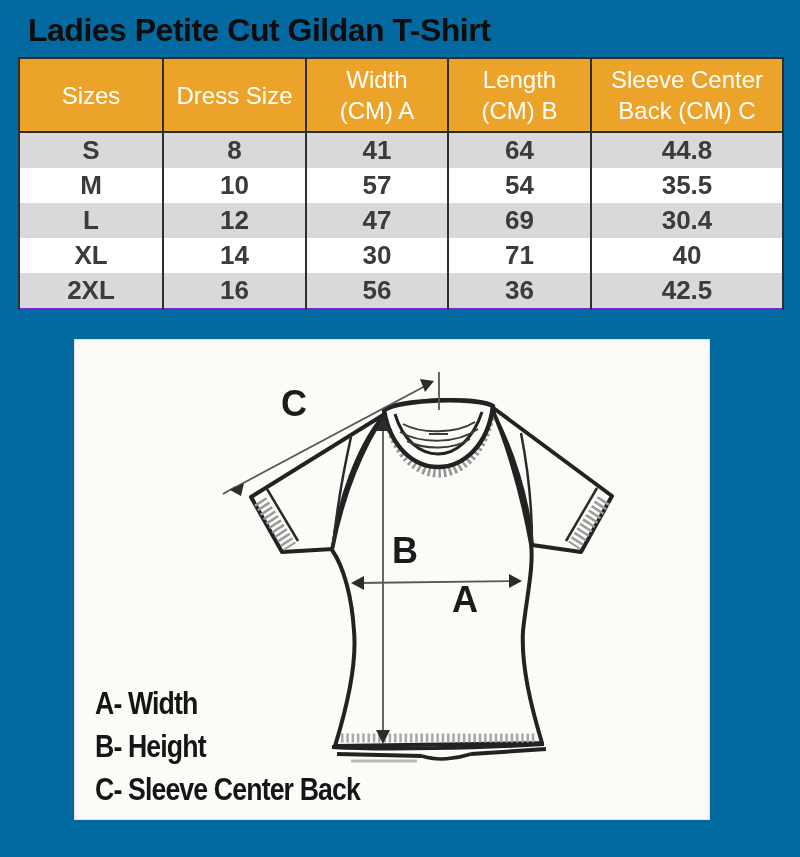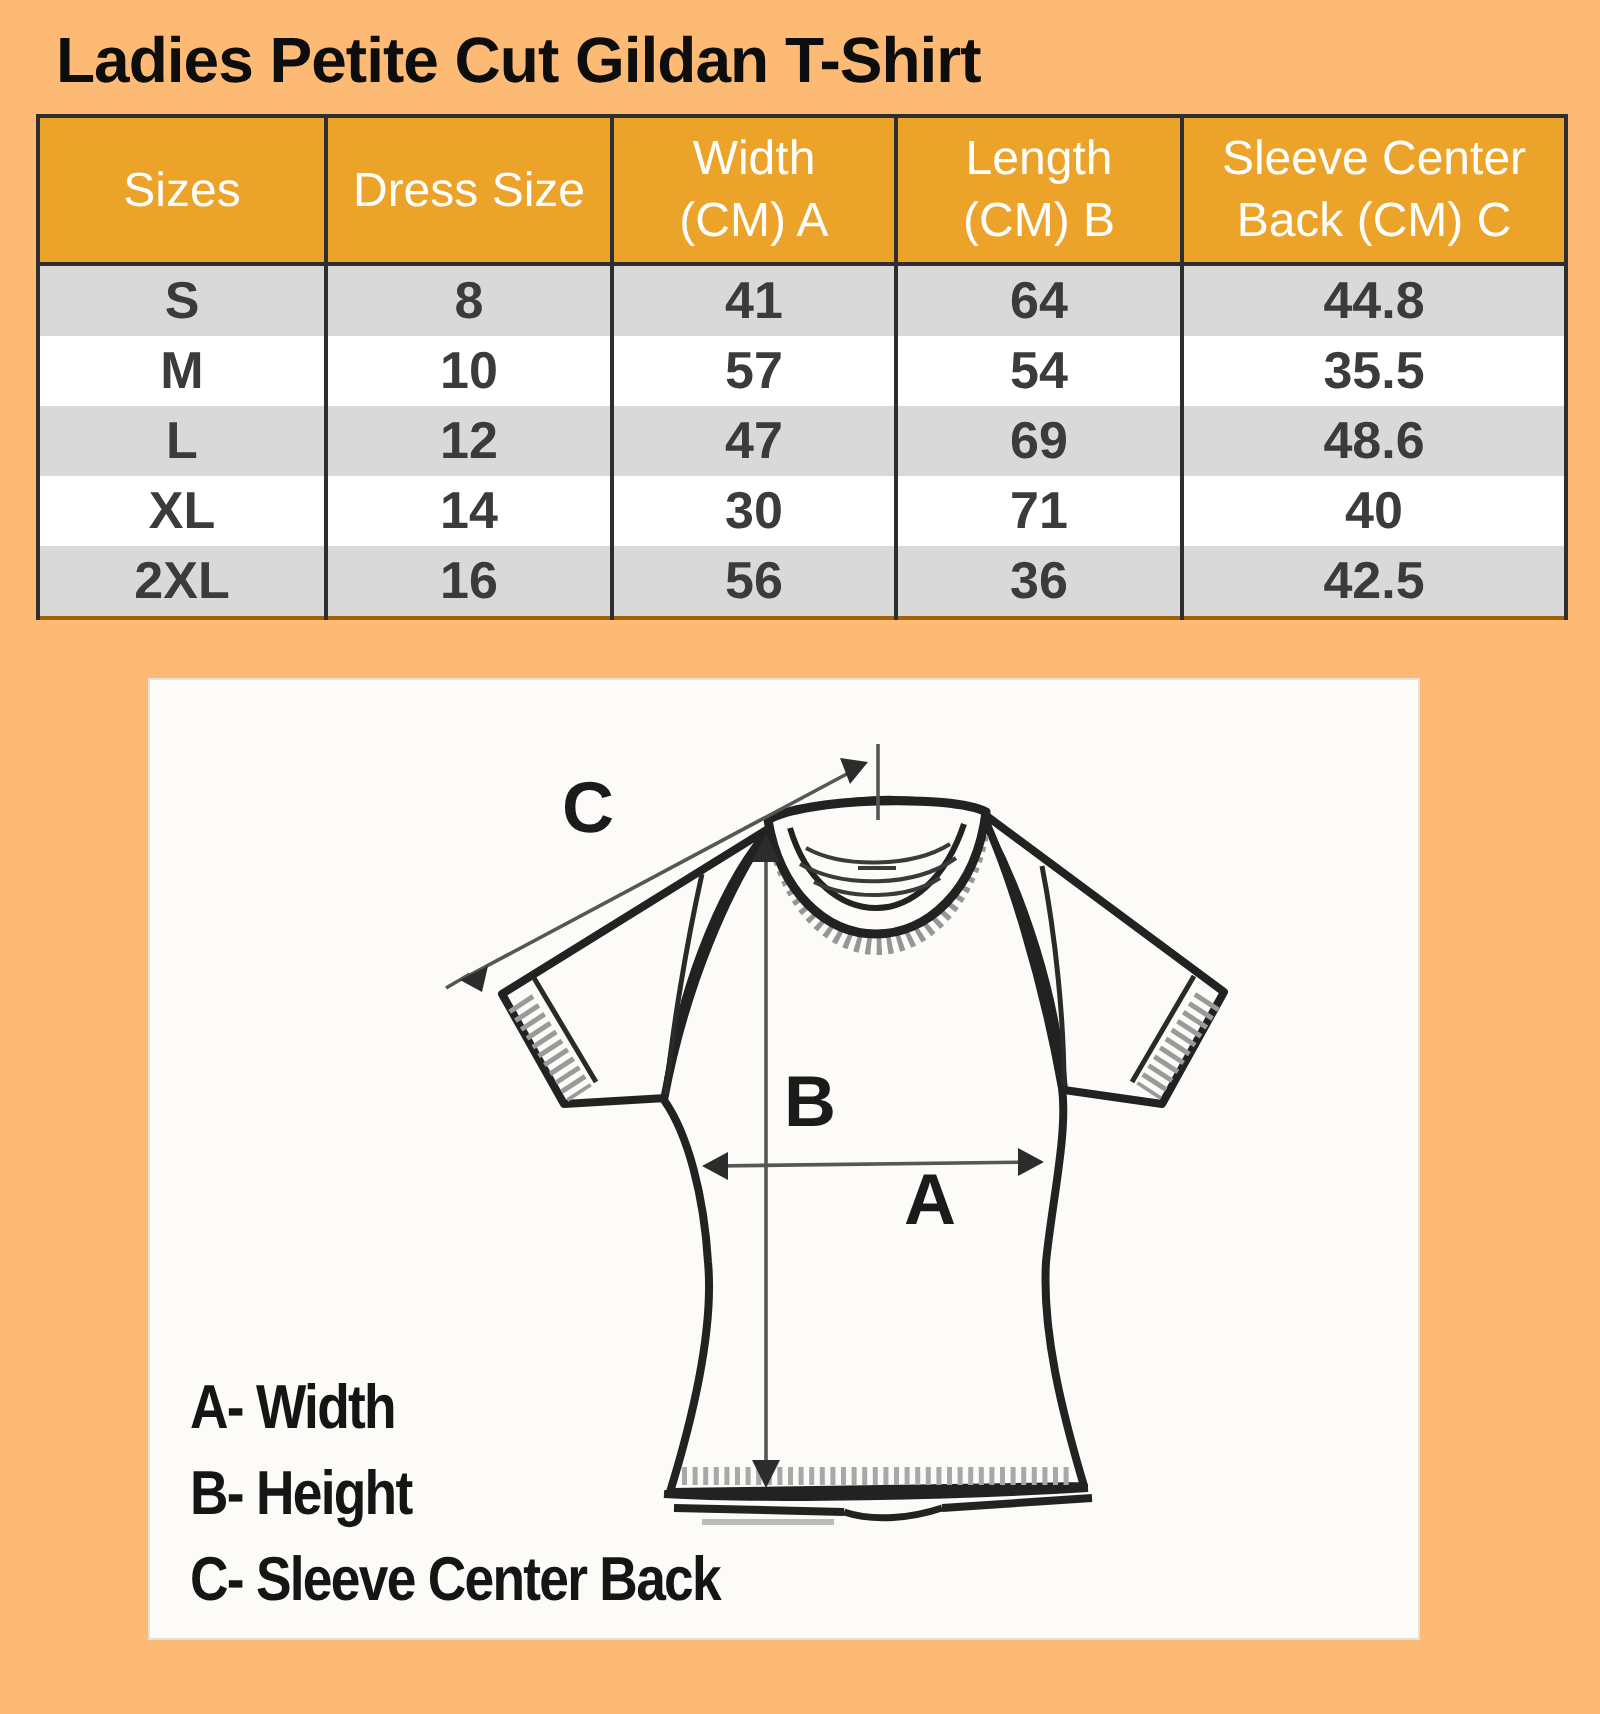--- a/index.html
+++ b/index.html
@@ -1,27 +1,27 @@
 <!DOCTYPE html>
 <html><head>
 <meta charset="utf-8">
 <style>
   html,body{margin:0;padding:0;background:#fff;}
   .page{
-    position:relative;width:800px;height:857px;background:#fdba74;overflow:hidden;
+    position:relative;width:800px;height:857px;background:#0369a1;overflow:hidden;
     font-family:"Liberation Sans",sans-serif;
   }
   .title{
     position:absolute;left:28px;top:12px;
     font-size:32px;font-weight:700;color:#0d0d0d;letter-spacing:-.5px;white-space:nowrap;
   }
   table.size-chart{
     position:absolute;left:18px;top:57px;width:764px;
     border-collapse:collapse;table-layout:fixed;
-    border:2px solid #a16207;
+    border:2px solid #6d28d9;
   }
   table.size-chart th{
     height:72px;background:#eba32a;color:#ffffff;
     font-size:24px;font-weight:400;line-height:31px;
     text-align:center;vertical-align:middle;white-space:pre-line;
     border:2px solid #2e2e2e;padding:0;
   }
   table.size-chart td{
     height:35px;font-size:26px;font-weight:700;color:#3b3b3e;
     text-align:center;vertical-align:middle;padding:0;
@@ -84,21 +84,21 @@
         <td>10</td>
         <td>57</td>
         <td>54</td>
         <td>35.5</td>
       </tr>
       <tr class="alt">
         <td>L</td>
         <td>12</td>
         <td>47</td>
         <td>69</td>
-        <td>48.6</td>
+        <td>30.4</td>
       </tr>
       <tr class="plain">
         <td>XL</td>
         <td>14</td>
         <td>30</td>
         <td>71</td>
         <td>40</td>
       </tr>
       <tr class="alt">
         <td>2XL</td>

